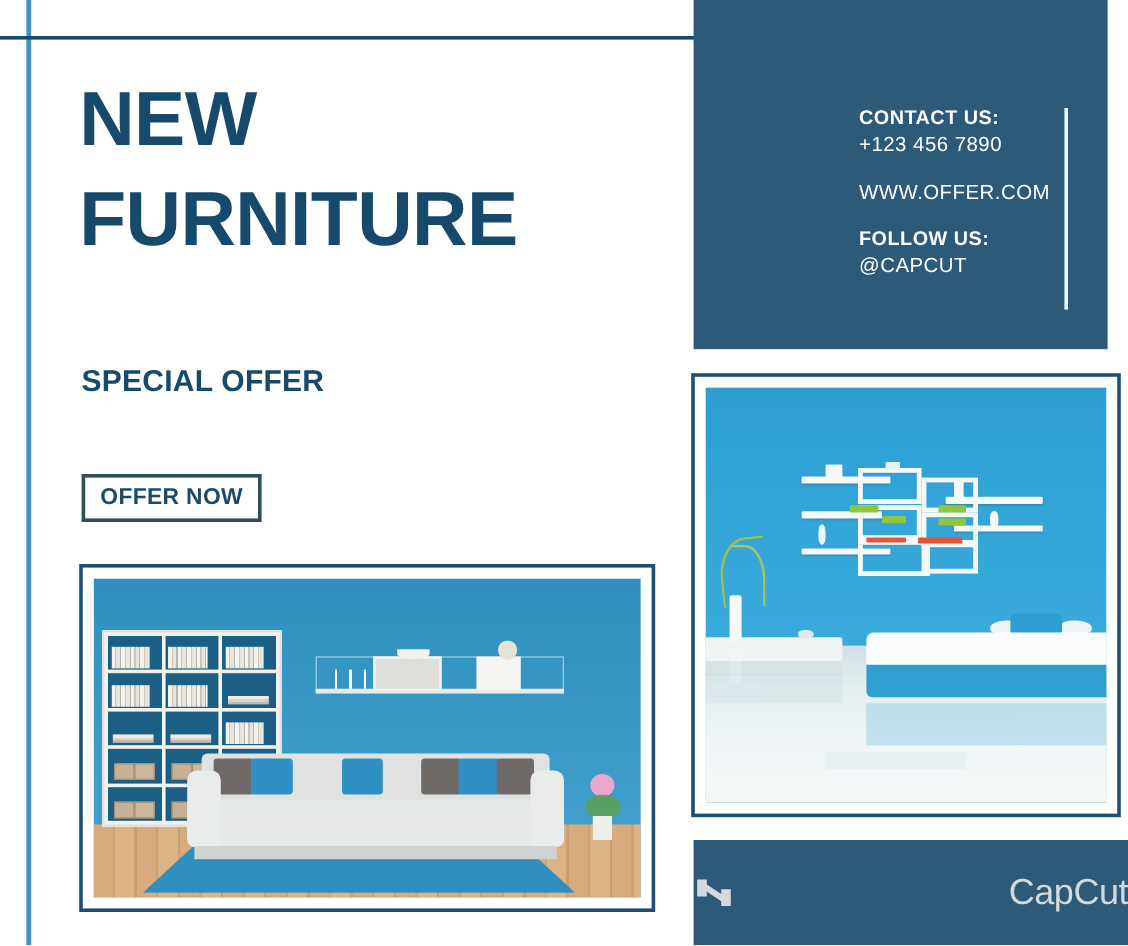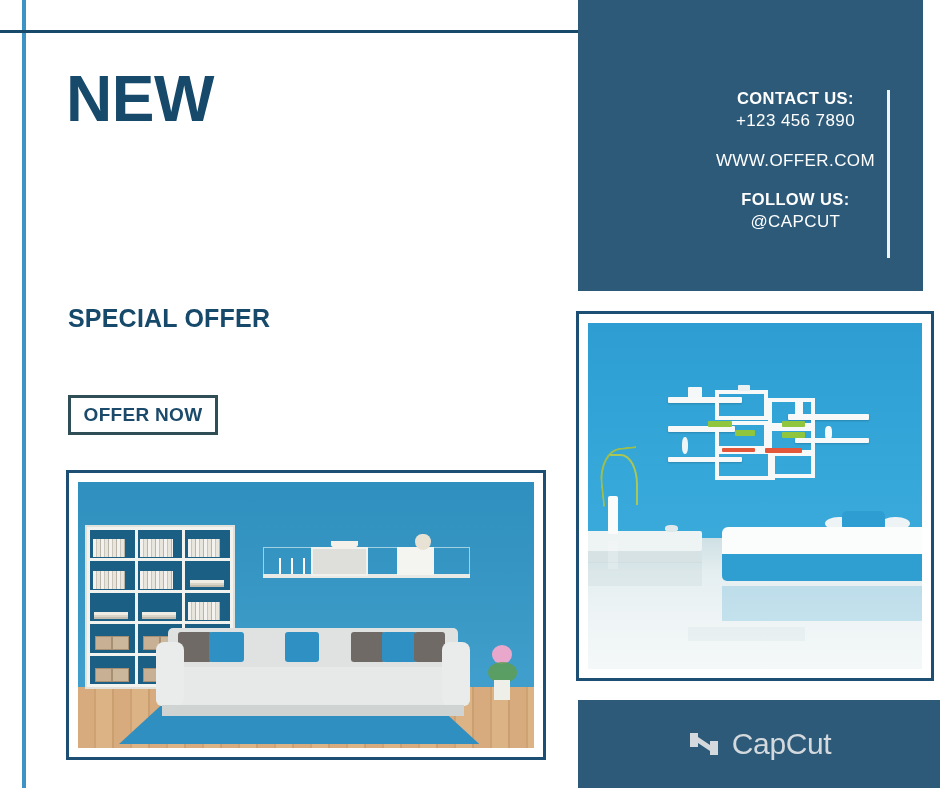--- a/index.html
+++ b/index.html
@@ -5,21 +5,21 @@
   html,body{margin:0;padding:0;background:#ffffff;}
   body{width:940px;height:788px;overflow:hidden;font-family:"Liberation Sans",sans-serif;}
   #poster{position:relative;width:940px;height:788px;background:#ffffff;overflow:hidden;}
 
   
   .v-rule{position:absolute;left:22px;top:0;width:4px;height:788px;background:#3d94c4;}
   .h-rule{position:absolute;left:0;top:30px;width:861px;height:3px;background:#17496b;}
 
   
   .contact-panel{position:absolute;left:578px;top:0;width:345px;height:291px;background:#2d5a79;}
-  .contact-inner{position:absolute;right:48px;top:88px;text-align:center;}
+  .contact-inner{position:absolute;right:48px;top:88px;text-align:left;}
   .contact-line{position:absolute;right:33px;top:90px;width:3px;height:168px;background:#eef3f6;}
   .c-label{color:#ffffff;font-size:16.5px;font-weight:bold;letter-spacing:.4px;line-height:21px;}
   .c-value{color:#ffffff;font-size:17px;font-weight:400;letter-spacing:.4px;line-height:23px;margin-bottom:17px;}
   .c-value.last{margin-bottom:0;}
 
   
   .headline{position:absolute;left:66px;top:58px;width:500px;}
   .headline .line{color:#17496b;font-size:64px;font-weight:bold;letter-spacing:-0.5px;
                   line-height:83px;font-family:"Liberation Sans",sans-serif;}
   .subtitle{position:absolute;left:68px;top:235px;color:#3d8ab5;font-size:33px;
@@ -35,21 +35,21 @@
 
   
   .frame{position:absolute;background:#ffffff;border:3px solid #1d4f75;box-sizing:border-box;padding:9px;}
   .photo{width:100%;height:100%;position:relative;overflow:hidden;}
 
   #frame-main{left:66px;top:470px;width:480px;height:290px;}
   #frame-side{left:576px;top:311px;width:358px;height:370px;}
 
   
   .capcut-panel{position:absolute;left:578px;top:700px;width:362px;height:88px;background:#2d5a79;
-                display:flex;align-items:center;justify-content:center;gap:11px;}
+                display:flex;align-items:center;justify-content:space-between;gap:11px;}
   .capcut-name{color:#d3d9dd;font-size:30px;font-weight:400;letter-spacing:-0.4px;}
 
   
   .lr{position:absolute;inset:0;background:linear-gradient(180deg,#2f8fbe 0%,#3b9ac6 55%,#3f9ecb 72%,#3f9ecb 72%);}
   .lr-floor{position:absolute;left:0;right:0;bottom:0;height:23%;
      background:repeating-linear-gradient(90deg,#d7ab7d 0 16px,#cfa274 16px 18px,#dcb384 18px 34px,#caa071 34px 36px);}
   .lr-rug{position:absolute;left:9%;bottom:1.5%;width:79%;height:15%;background:#2e8fc0;
      clip-path:polygon(12% 0,88% 0,100% 100%,0 100%);}
   .lr-book{position:absolute;left:1.5%;top:16%;width:33%;height:62%;background:#f2f2ef;
      border:2px solid #e2e2dd;box-sizing:border-box;
@@ -120,20 +120,21 @@
       <div class="c-label">CONTACT US:</div>
       <div class="c-value">+123 456 7890</div>
       <div class="c-value">WWW.OFFER.COM</div>
       <div class="c-label">FOLLOW US:</div>
       <div class="c-value last">@CAPCUT</div>
     </div>
   </div>
 
   <div class="headline">
     <div class="line">NEW</div>
+    <div class="line">FURNITURE</div>
   </div>
 
   <div class="offer">
     <div>SPECIAL OFFER</div>
   </div>
 
   <div class="shop-btn">
     <span>OFFER NOW</span>
   </div>
 

